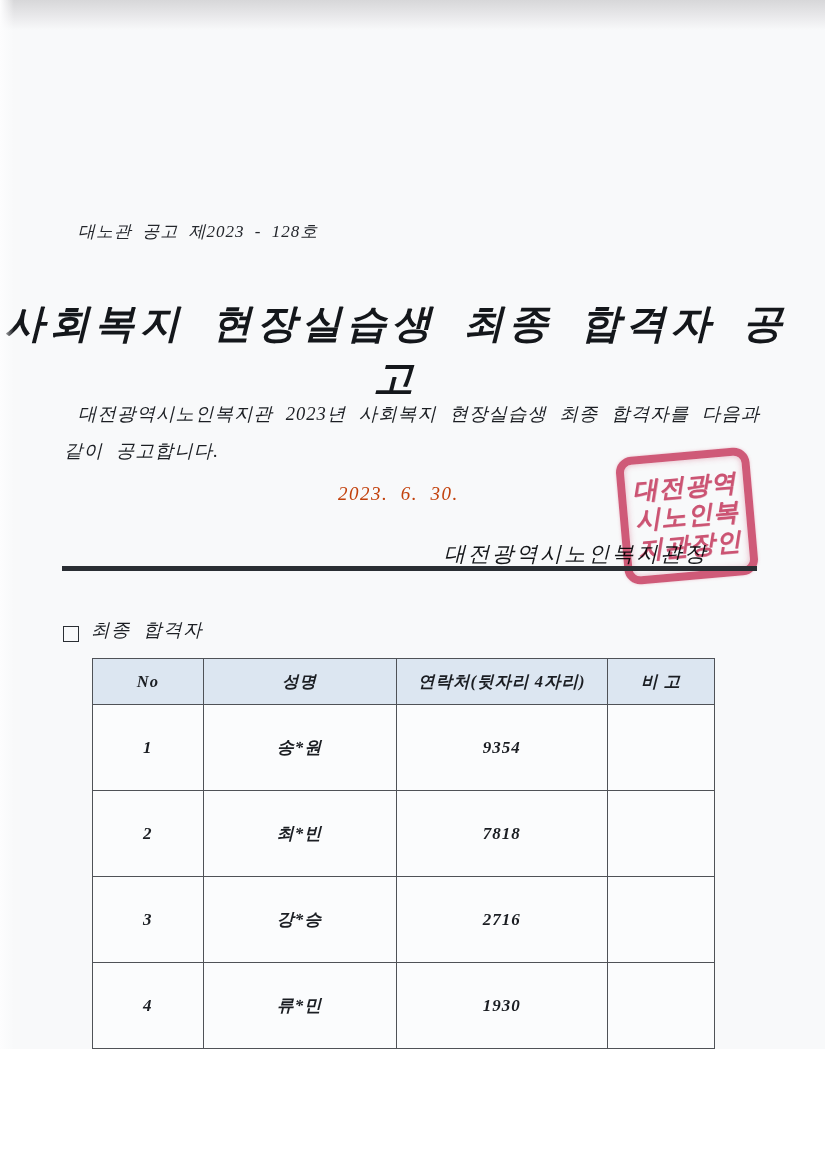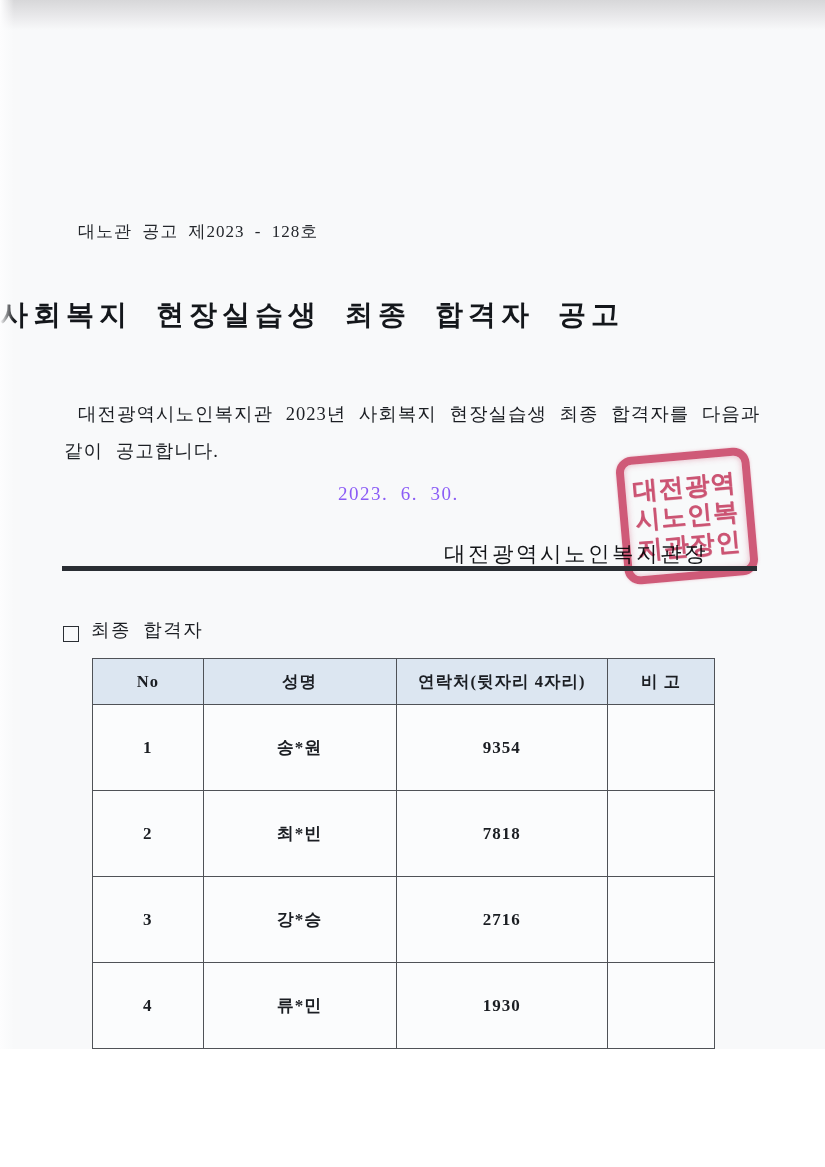--- a/index.html
+++ b/index.html
@@ -9,20 +9,21 @@
   }
   .page {
     position: relative;
     width: 825px;
     height: 1049px;
     margin: 0 auto;
     background: #f8f9fa;
     font-family: "Liberation Serif", "DejaVu Serif", serif;
     color: #1d2025;
     overflow: hidden;
+    font-style: italic;
   }
   
   .page::before {
     content: "";
     position: absolute;
     left: 0; top: 0; right: 0;
     height: 30px;
     background: linear-gradient(#d7d7d9 0%, #e9e9eb 55%, rgba(248,249,250,0) 100%);
     pointer-events: none;
   }
@@ -44,21 +45,22 @@
     letter-spacing: 1px;
     word-spacing: 5px;
     color: #24272c;
   }
 
   .doc-title {
     position: absolute;
     left: 0;
     right: 33px;
     top: 296px;
-    font-size: 28px;
+    text-align: center;
+    font-size: 40px;
     font-weight: 700;
     letter-spacing: 5px;
     word-spacing: 12px;
     color: #14171b;
   }
 
   .doc-body {
     position: absolute;
     left: 64px;
     top: 388px;
@@ -72,21 +74,21 @@
     margin-top: 8px;
   }
 
   .doc-date {
     position: absolute;
     left: 338px;
     top: 483px;
     font-size: 19px;
     letter-spacing: 1.5px;
     white-space: pre;
-    color: #8b5cf6;
+    color: #c2410c;
   }
 
   .doc-signer {
     position: absolute;
     left: 444px;
     top: 539px;
     font-size: 21.5px;
     letter-spacing: 2.5px;
     color: #141619;
   }

